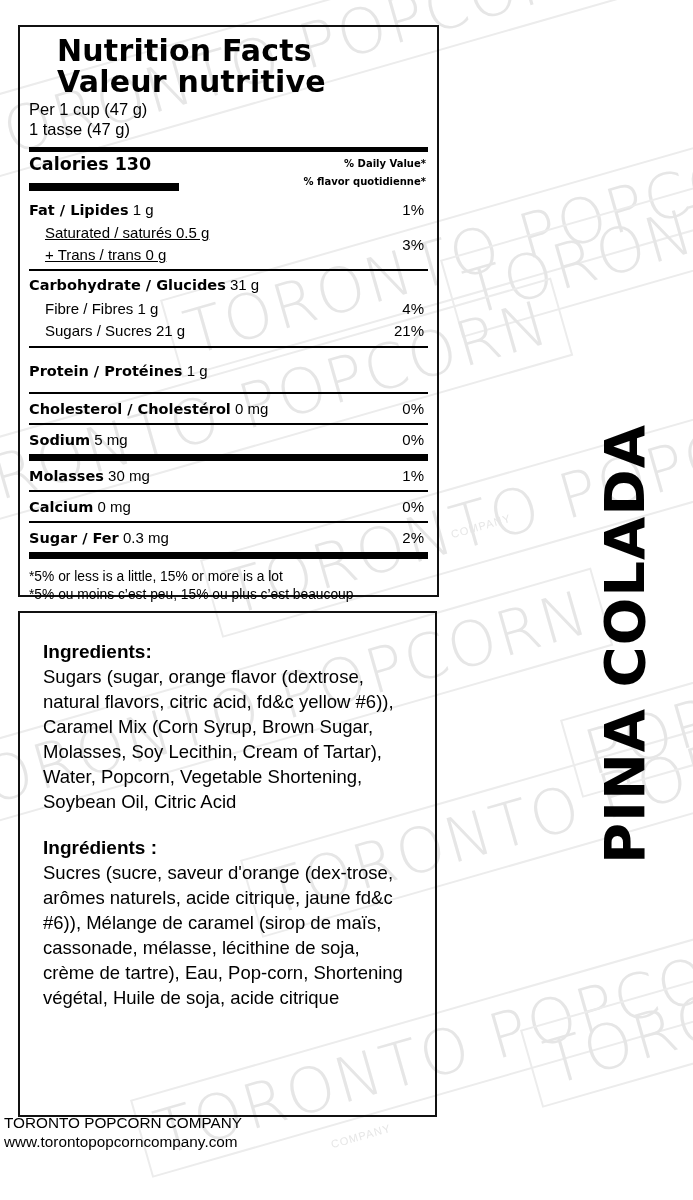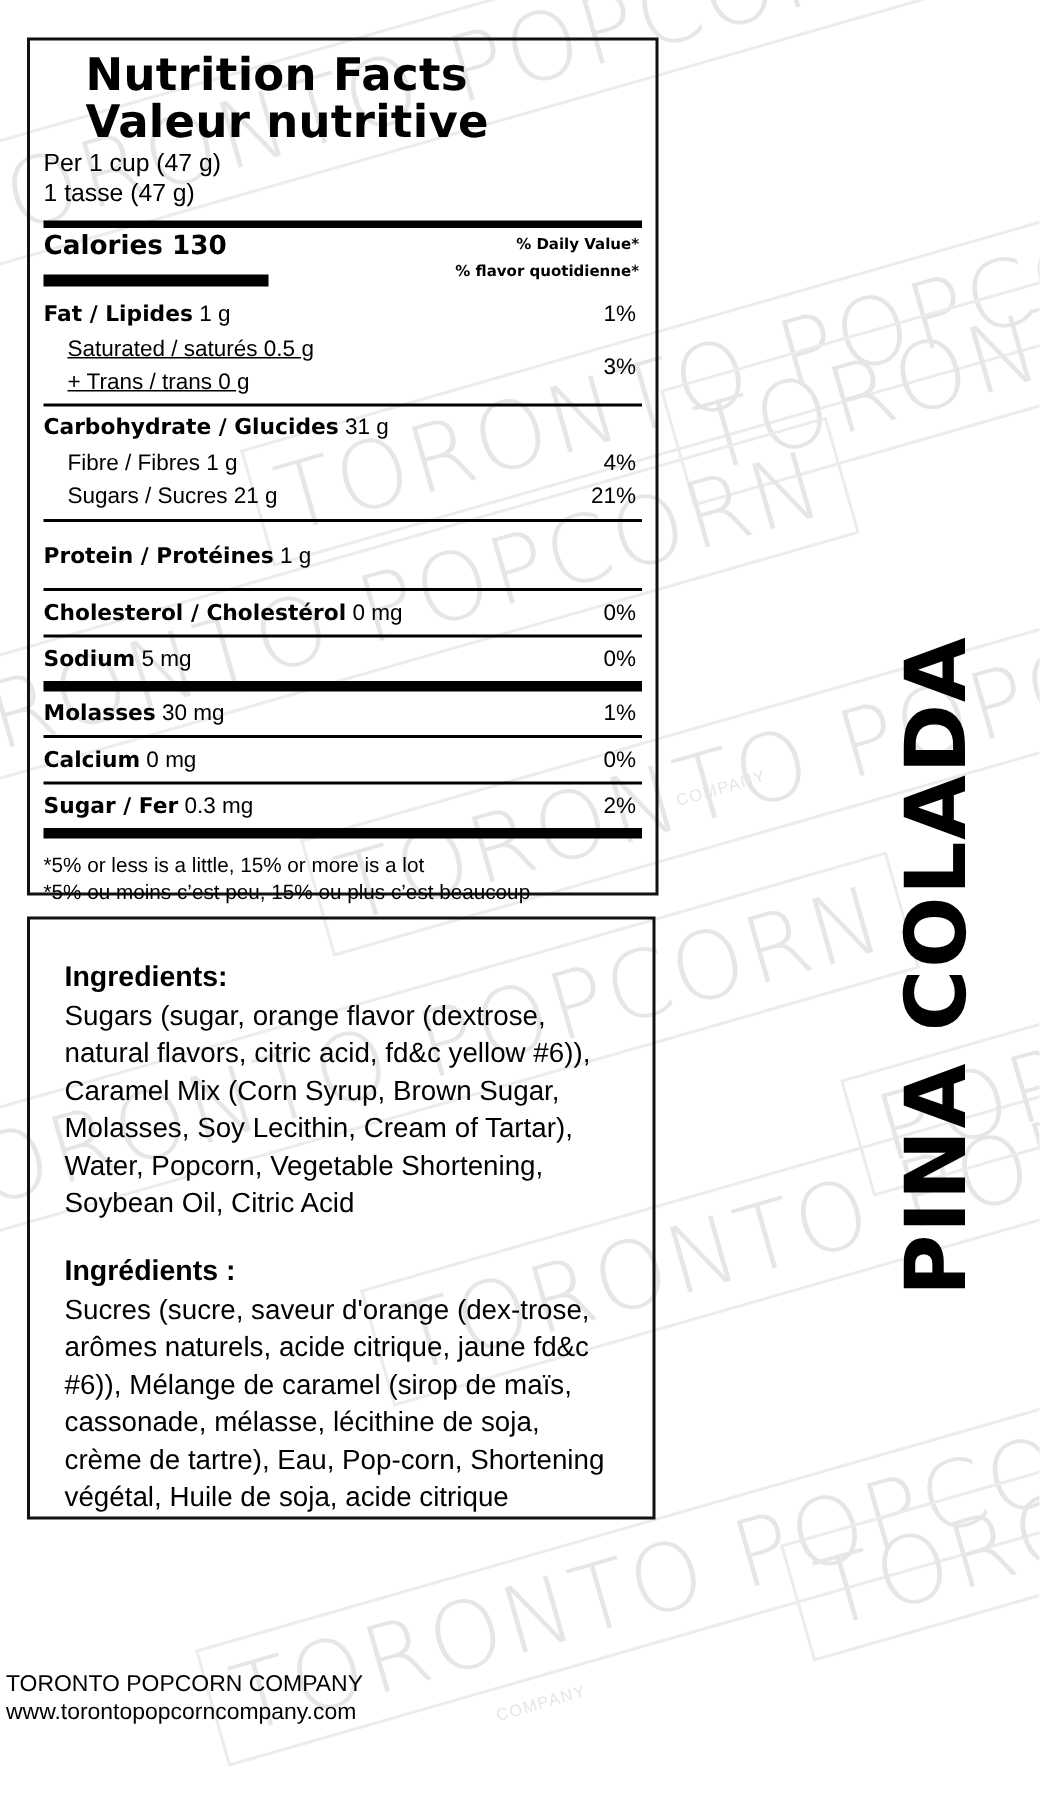--- a/index.html
+++ b/index.html
@@ -36,21 +36,21 @@
     .row { display: flex; justify-content: space-between; align-items: center; font-size: 15px; }
     .row .lbl b { font-family: "DejaVu Sans", sans-serif; font-weight: 900; font-size: 14.5px; }
     .row .pct { padding-right: 4px; }
     .sub { padding-left: 16px; }
     .r1 { height: 26px; }
     .sat-block { display: flex; justify-content: space-between; align-items: center; height: 44px; }
     .sat-block .lines div { font-size: 15px; line-height: 22px; padding-left: 16px; text-decoration: underline; }
     .footnote { font-size: 13.8px; line-height: 18px; padding-top: 9px; }
 
     .ing {
-      position: absolute; left: 18px; top: 611px; width: 419px; height: 402px;
+      position: absolute; left: 18px; top: 611px; width: 419px; height: 506px;
       border: 2px solid #111; z-index: 1; padding: 27px 22px 0 23px;
     }
     .ing h3 { font-size: 19px; font-weight: bold; line-height: 24px; }
     .ing p { font-size: 18.5px; line-height: 25px; }
     .ing .fr { margin-top: 22px; }
 
     .company { position: absolute; left: 4px; top: 1113px; z-index: 1; font-size: 15.3px; line-height: 19px; }
 
     .flavor {
       position: absolute; z-index: 1;

